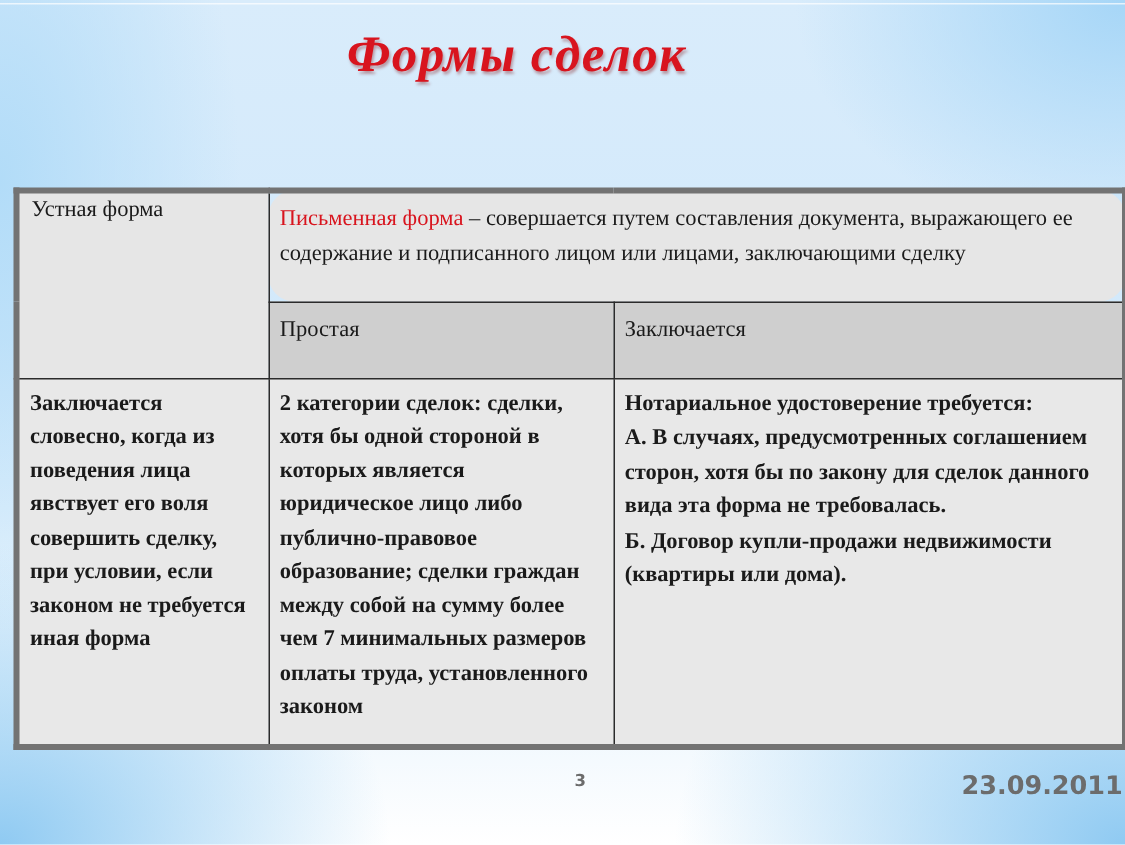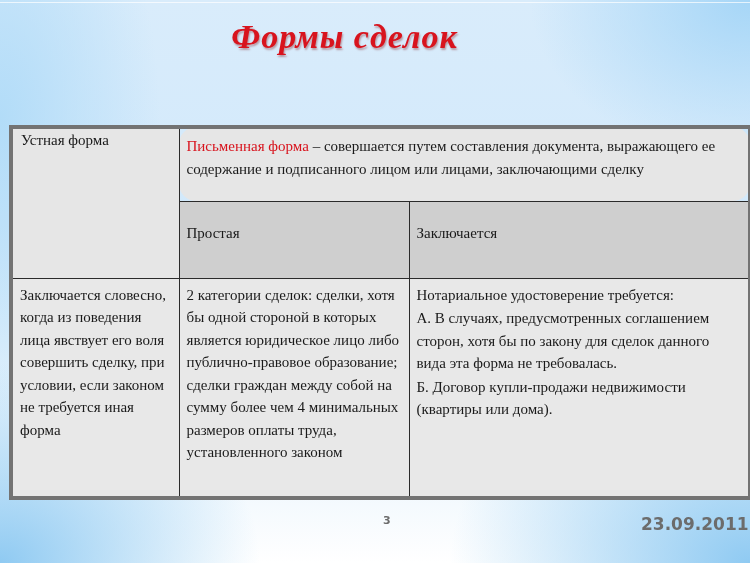--- a/index.html
+++ b/index.html
@@ -37,25 +37,25 @@
     background:#e6e6e6; vertical-align:middle; padding:0 8px;
     color:#d8141e; font-size:15.5px;
   }
   td.written-head {
     background:#e6e6e6; padding:6px 6px 2px 7px; line-height:23px;
     font-size:15px;
     border-radius:17px;
   }
   .red { color:#d8141e; }
   td.sub-head {
-    background:#cfcfcf; padding:20px 7px; color:#d8141e; font-size:15.5px;
+    background:#cfcfcf; padding:7px 7px; color:#d8141e; font-size:15.5px;
     height:36px;
   }
   td.body-cell {
-    background:#e8e8e8; padding:5px 7px 2px 7px; font-weight:normal; font-size:15.5px;
+    background:#e8e8e8; padding:5px 7px 2px 7px; font-weight:bold; font-size:15.5px;
     line-height:23px;
   }
   td.body-cell p { margin:0 0 1px 0; }
   .footer-page {
     position:absolute; left:383px; top:514px; font-family:"DejaVu Sans", sans-serif;
     font-size:11px; color:#6c6c6c; font-weight:bold;
   }
   .footer-date {
     position:absolute; left:641px; top:514px; font-family:"DejaVu Sans", sans-serif;
     font-size:17px; color:#6c6c6c; font-weight:bold;
@@ -78,21 +78,21 @@
       <tr style="height:74px">
     <td class="oral-head" rowspan="2">Устная форма</td>
     <td class="written-head" colspan="2"><span class="red">Письменная форма</span><span> – совершается путем составления документа, выражающего ее содержание и подписанного лицом или лицами, заключающими сделку</span></td>
   </tr>
   <tr style="height:44px">
     <td class="sub-head">Простая</td>
     <td class="sub-head">Заключается</td>
   </tr>
   <tr>
     <td class="body-cell">Заключается словесно, когда из поведения лица явствует его воля совершить сделку, при условии, если законом не требуется иная форма</td>
-    <td class="body-cell">2 категории сделок: сделки, хотя бы одной стороной в которых является юридическое лицо либо публично-правовое образование; сделки граждан между собой на сумму более чем 4 минимальных размеров оплаты труда, установленного законом</td>
+    <td class="body-cell">2 категории сделок: сделки, хотя бы одной стороной в которых является юридическое лицо либо публично-правовое образование; сделки граждан между собой на сумму более чем 7 минимальных размеров оплаты труда, установленного законом</td>
     <td class="body-cell">
       <p>Нотариальное удостоверение требуется:</p>
       <p>А. В случаях, предусмотренных соглашением сторон, хотя бы по закону для сделок данного вида эта форма не требовалась.</p>
       <p>Б. Договор купли-продажи недвижимости (квартиры или дома).</p>
     </td>
   </tr>
 </tbody>
   </table>
 
 <div class="footer-page">3</div>

